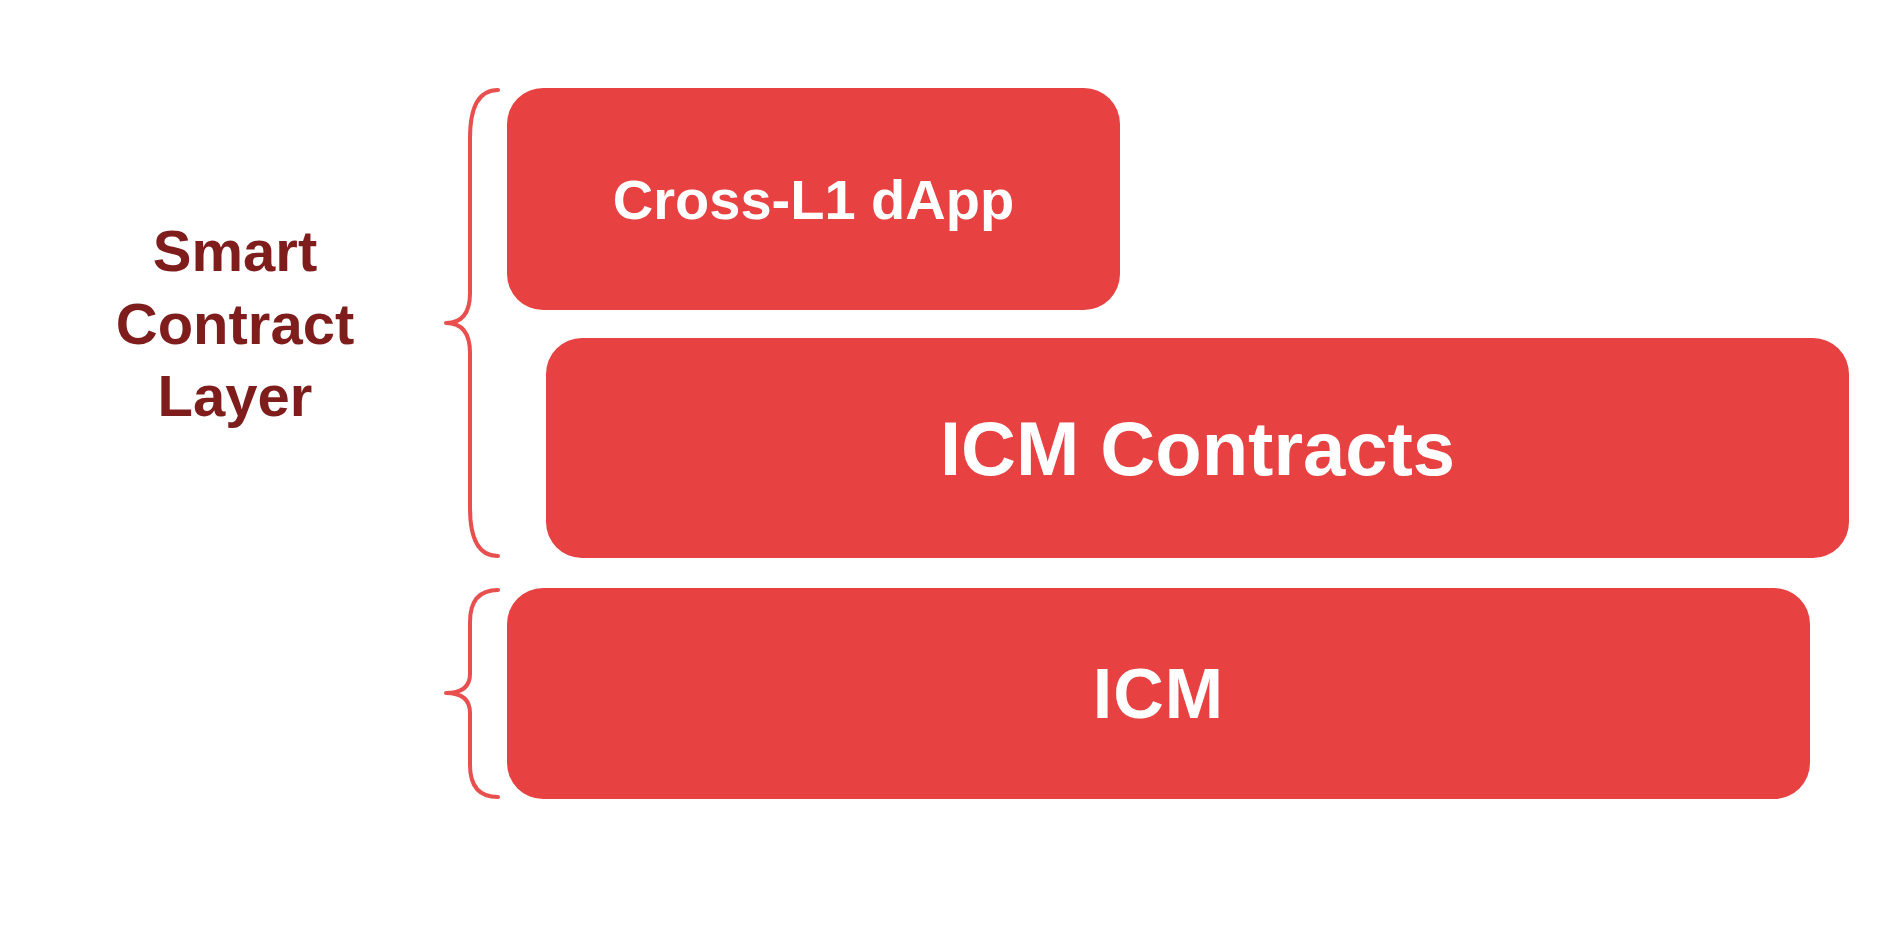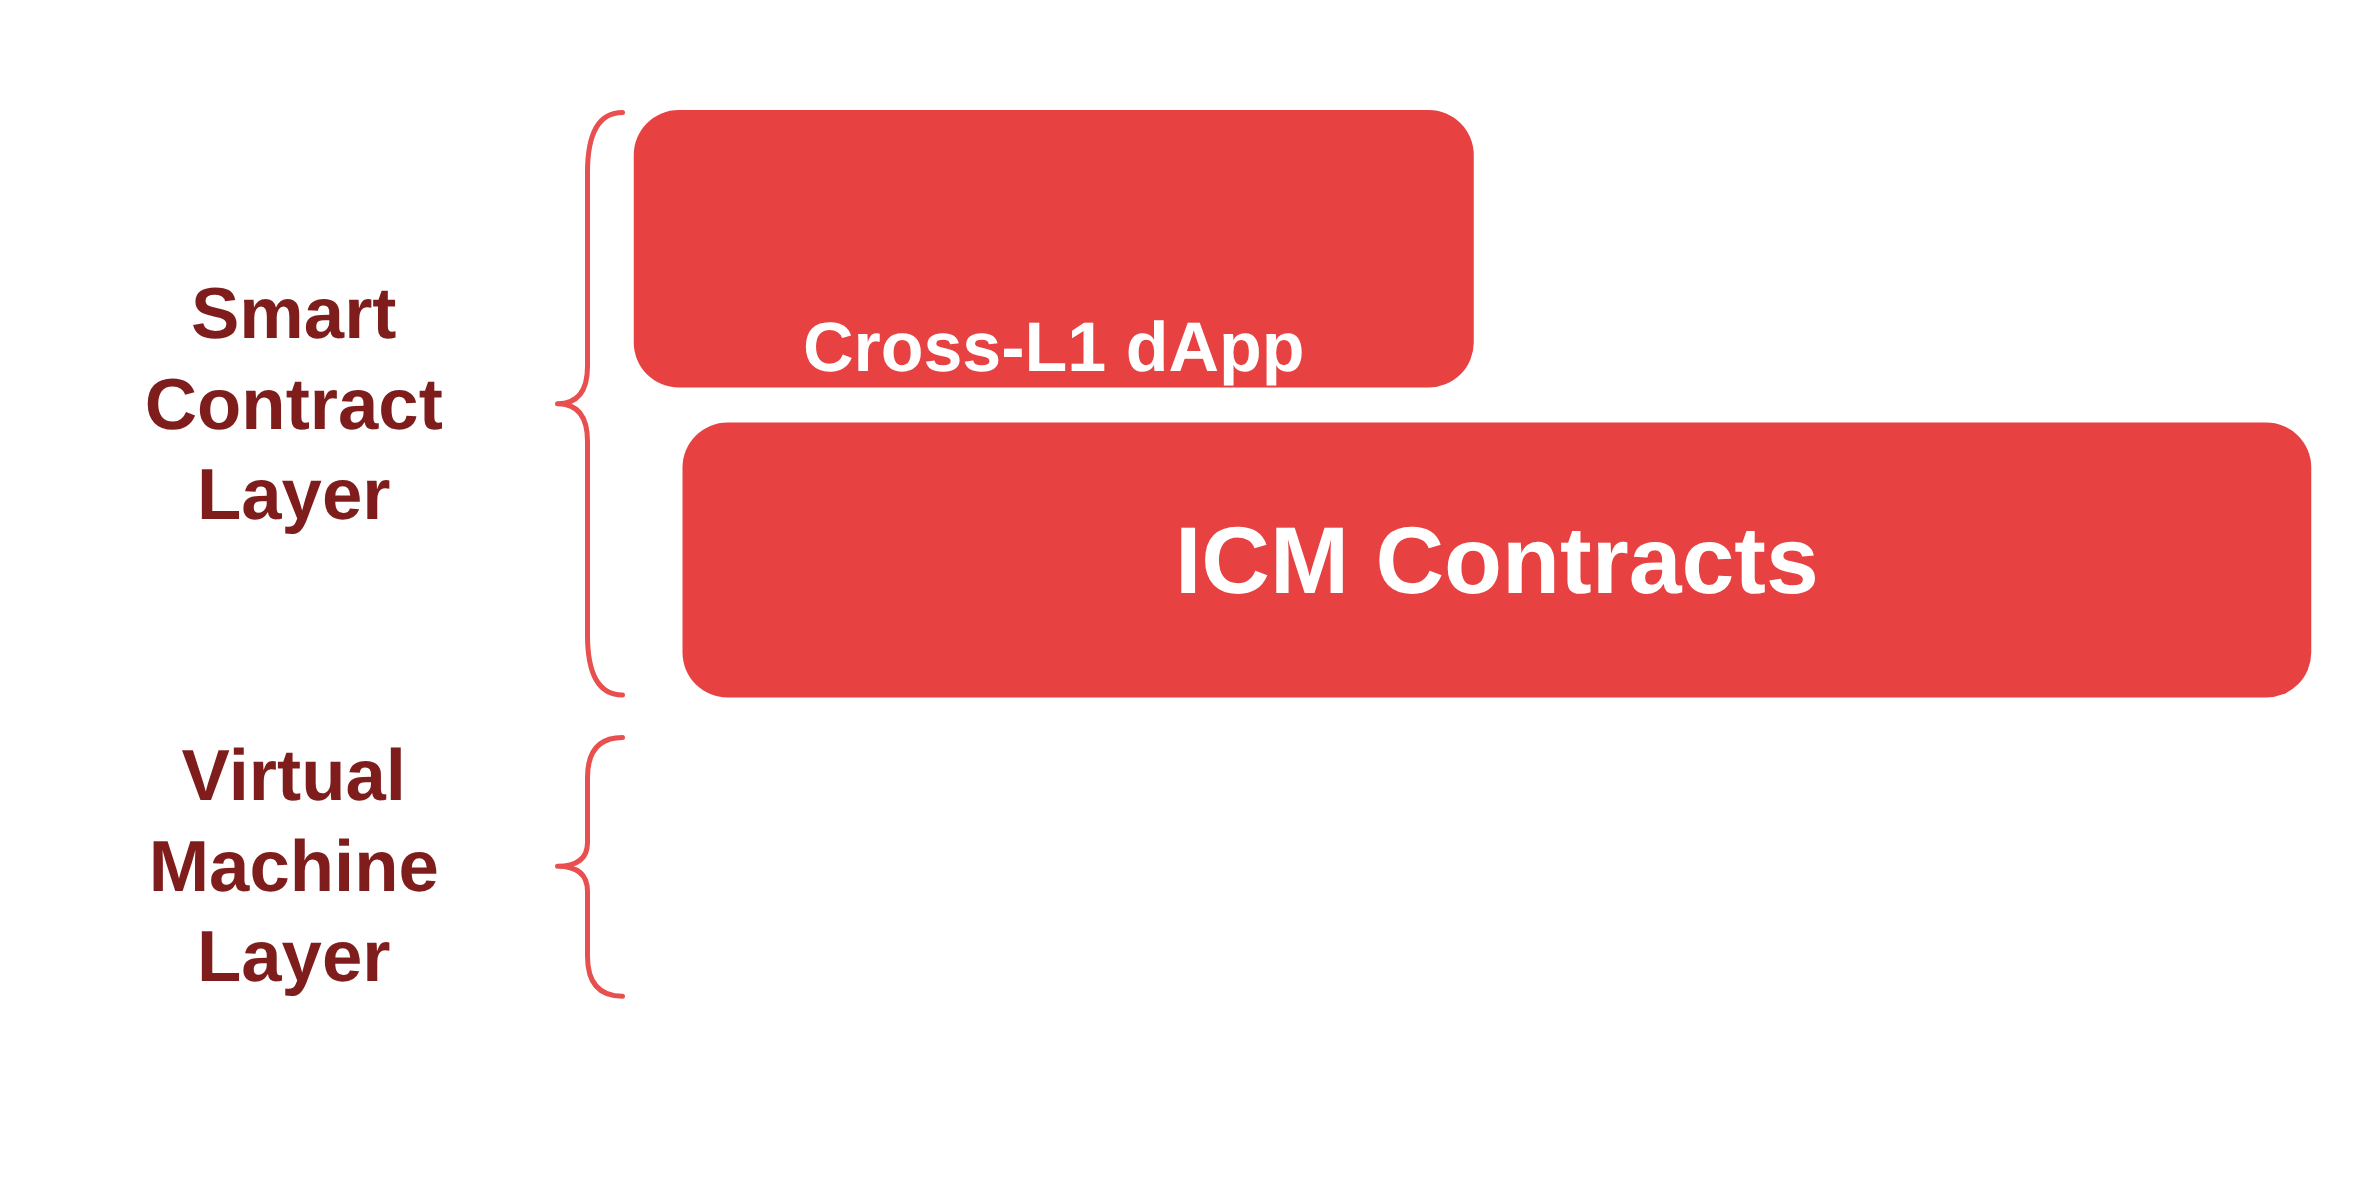--- a/index.html
+++ b/index.html
@@ -63,24 +63,23 @@
     color: #ffffff;
     font-weight: 700;
     display: flex;
     align-items: center;
     justify-content: center;
     text-align: center;
   }
   .box-cross {
     left: 507px;
     top: 88px;
-    width: 672px;
+    width: 613px;
     height: 222px;
     font-size: 56px;
-    align-items: flex-end;
   }
   .box-ictt {
     left: 1167px;
     top: 88px;
     width: 643px;
     height: 222px;
     font-size: 76px;
     letter-spacing: 2px;
   }
   .box-icm-contracts {
@@ -100,33 +99,35 @@
     letter-spacing: 1px;
   }
 </style>
 </head>
 <body>
 
 <div class="canvas">
 
   <div class="layer-label label-smart">Smart Contract Layer</div>
 
-  <div class="layer-label label-vm">Virtual Machine Layer</div>
 
   <svg class="brace brace-smart" viewBox="0 0 62 474">
     <path d="M 58 4 Q 30 4 30 52 L 30 207 Q 30 237 6 237 Q 30 237 30 267 L 30 422 Q 30 470 58 470"></path>
   </svg>
 
   <svg class="brace brace-vm" viewBox="0 0 62 215">
     <path d="M 58 4 Q 30 4 30 36 L 30 88 Q 30 107 6 107 Q 30 107 30 127 L 30 179 Q 30 211 58 211"></path>
   </svg>
 
   <div class="box box-cross">
     <span>Cross-L1 dApp</span>
   </div>
 
 
   <div class="box box-icm-contracts">
     <span>ICM Contracts</span>
   </div>
 
+  <div class="box box-icm">
+    <span>ICM</span>
+  </div>
 
 </div>
 
 </body></html>

